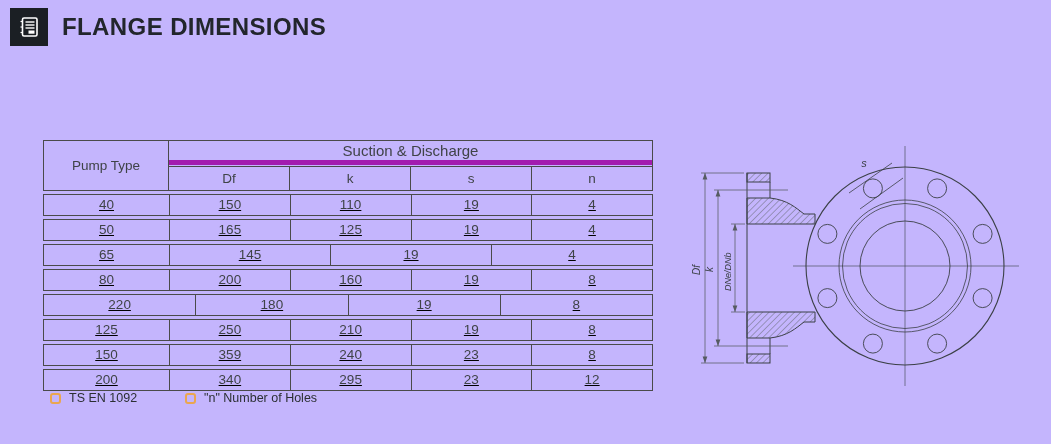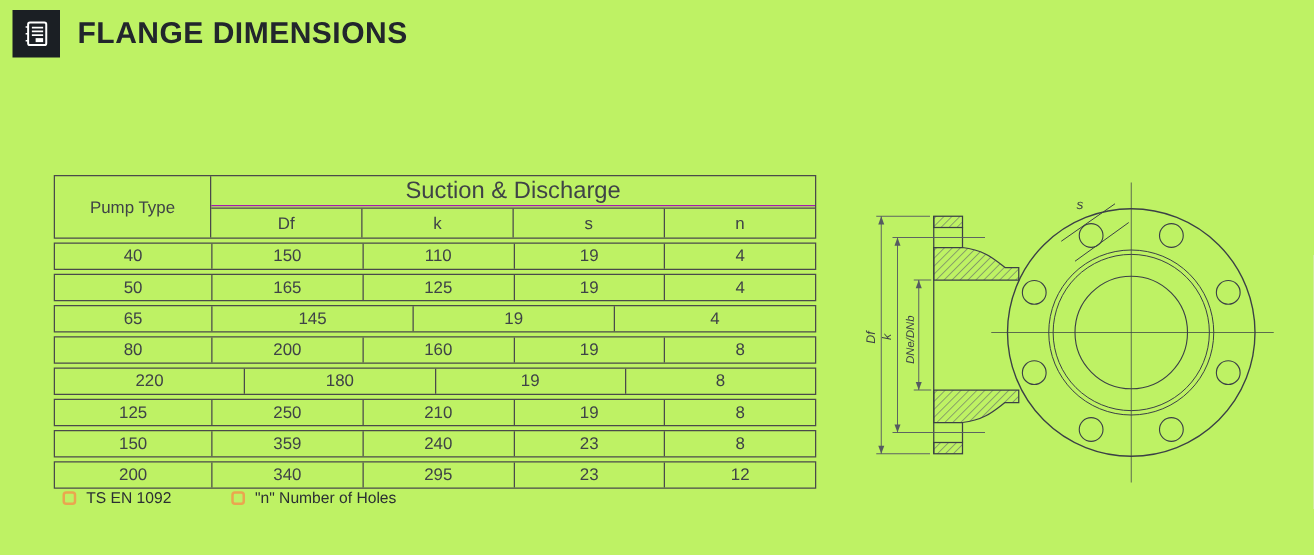--- a/index.html
+++ b/index.html
@@ -1,18 +1,18 @@
 <!DOCTYPE html>
 <html><head>
 <meta charset="utf-8">
 <style>
   html,body{margin:0;padding:0;background:#e8e8e6;}
   .page{
     position:relative;width:1051px;height:444px;overflow:hidden;
-    background:#bef264;
+    background:#c4b5fd;
     font-family:"Liberation Sans",sans-serif;
     -webkit-font-smoothing:antialiased;
   }
   *{box-sizing:border-box;}
 
   
   .hdr-icon{
     position:absolute;left:10px;top:8px;width:38px;height:38px;
     background:#1b1f24;display:flex;align-items:center;justify-content:center;
   }
@@ -24,33 +24,33 @@
   
   .tbl{position:absolute;left:43px;top:140px;width:610px;}
   .thead{display:flex;border:1px solid #4a4a4a;height:51px;}
   .pump-hcell{
     width:125px;flex:none;border-right:1px solid #4a4a4a;
     display:flex;align-items:center;justify-content:center;
     font-size:13.5px;color:#3f4347;
   }
   .thead-right{flex:1;display:flex;flex-direction:column;}
   .group-hcell{
-    height:24px;border-bottom:1px solid #a21caf;
+    height:24px;border-bottom:5px solid #a21caf;
     display:flex;align-items:center;justify-content:center;
-    font-size:19px;color:#3f4347;
+    font-size:15px;color:#3f4347;
   }
   .subcols{flex:1;display:flex;border-top:1px solid #4a4a4a;margin-top:1px;}
   .subcols .sc{
     flex:1;display:flex;align-items:center;justify-content:center;
     font-size:13.5px;color:#3f4347;
   }
   .subcols .sc + .sc{border-left:1px solid #4a4a4a;}
 
   .row{
-    display:flex;height:22px;border:1px solid #4a4a4a;margin-top:3px;
+    display:flex;height:22px;border:1px solid #4a4a4a;margin-top:3px;text-decoration:underline;
   }
   .row .c{
     flex:1;text-align:center;line-height:20px;font-size:13.5px;color:#3f4347;
   }
   .row .c.pump{flex:none;width:125px;}
   .row .c + .c{border-left:1px solid #4a4a4a;}
 
   
   .note{position:absolute;top:391px;display:flex;align-items:center;gap:8px;}
   .note-1{left:50px;}

